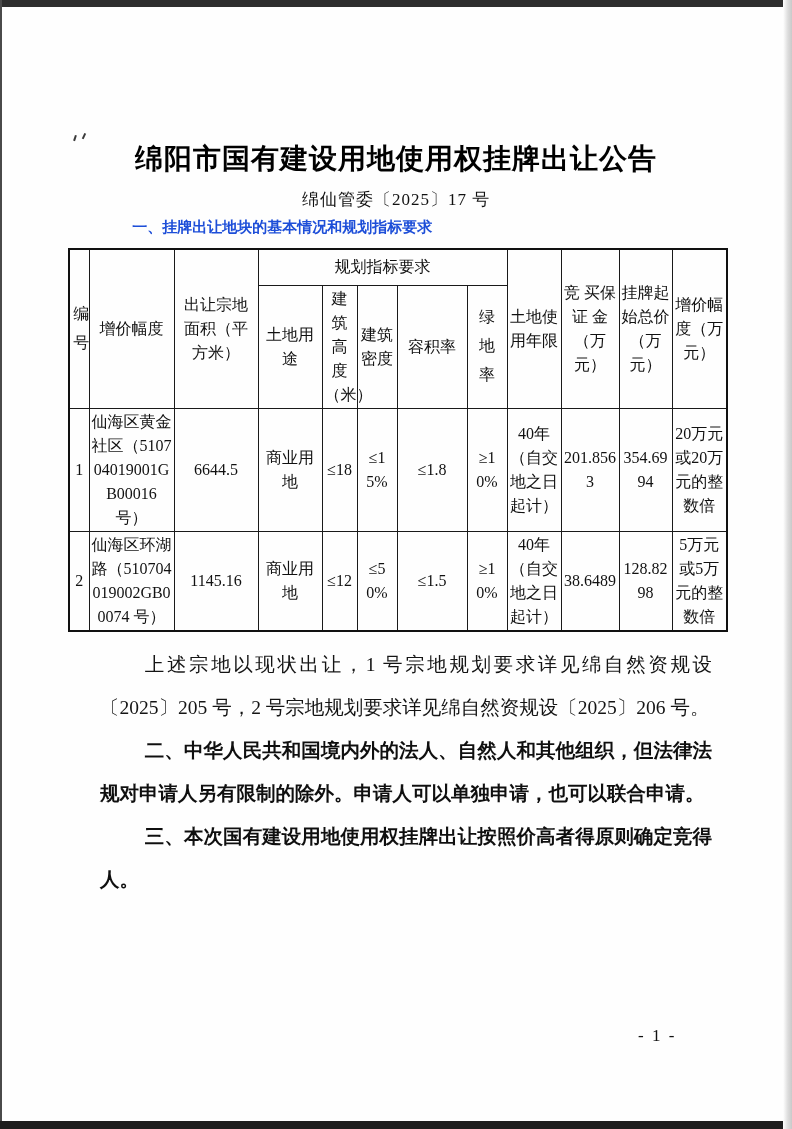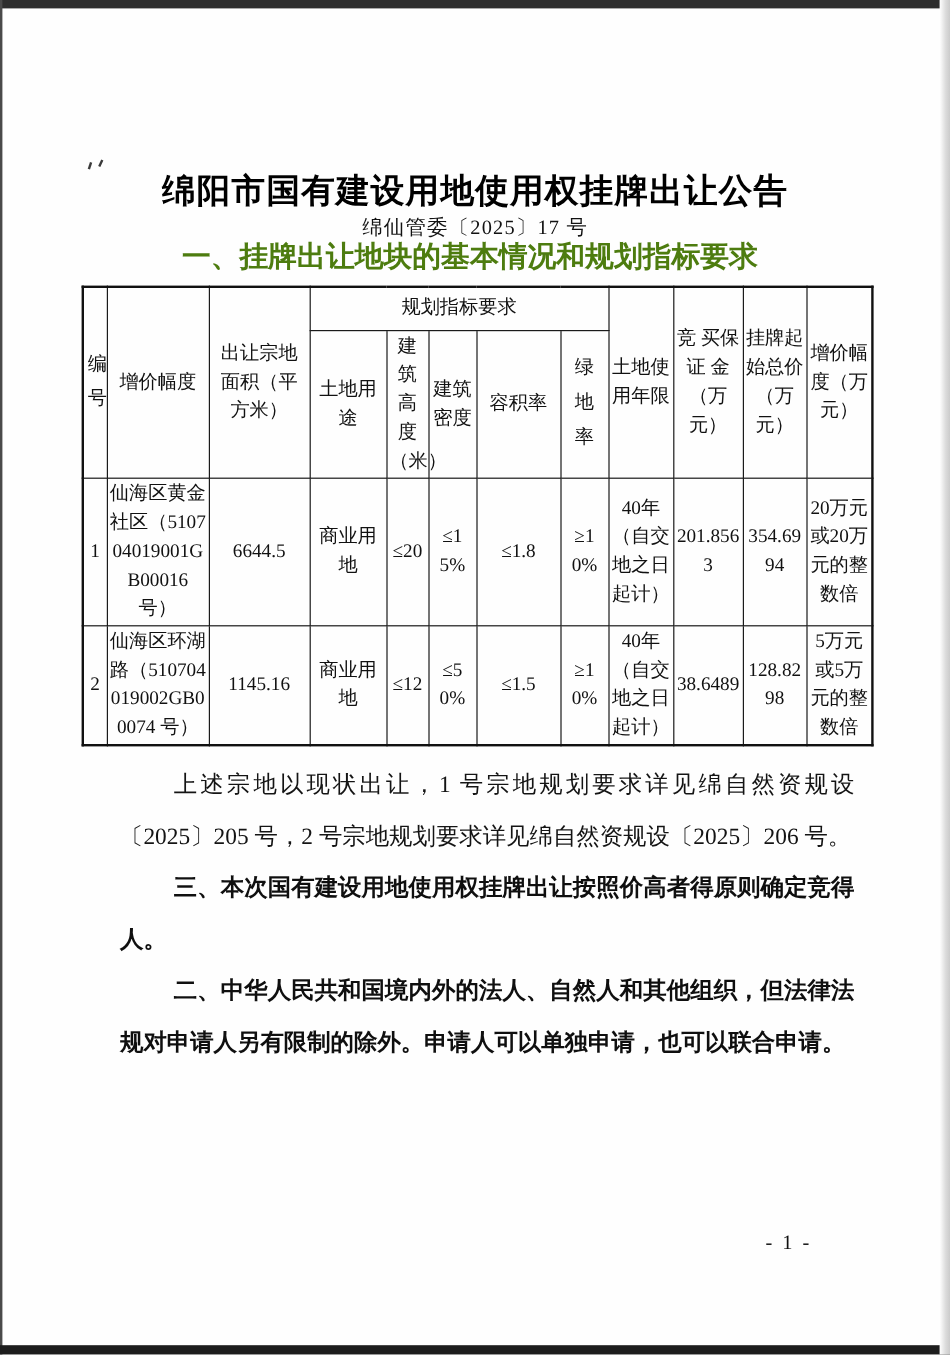--- a/index.html
+++ b/index.html
@@ -22,34 +22,34 @@
   .ink-mark i:first-child{left:2px;top:2px;transform:rotate(18deg);}
   .ink-mark i:last-child{left:11px;top:0;transform:rotate(25deg);}
 
   .title{
     margin:0;padding-top:140px;
     text-align:center;
     font-family:"Liberation Sans",sans-serif;
     font-weight:bold;font-size:28px;letter-spacing:1px;color:#000;
   }
   .doc-no{
-    margin-top:0;text-align:center;
+    margin-top:10px;text-align:center;
     font-size:17px;letter-spacing:1px;color:#111;
   }
   .para{
     margin:0 80px 0 100px;
     font-size:19px;line-height:38px;
     text-align:justify;text-indent:2.3em;color:#141414;
   }
   .para.intro{margin-top:15px;}
   .section-heading{
     margin:1px 80px 0 100px;
-    font-family:Liberation Mono, monospace;
-    font-weight:bold;font-size:24px;line-height:30px;
-    text-indent:2.15em;color:#4d7c0f;
+    font-family:Liberation Serif, serif;
+    font-weight:bold;font-size:15px;line-height:30px;
+    text-indent:2.15em;color:#1d4ed8;
   }
   .after-table{line-height:43px;font-size:19.5px;font-family:Liberation Serif, serif;}
   .after-table.first{margin-top:11px;}
   .heiti{
     font-family:"Liberation Sans",sans-serif;
     font-weight:bold;color:#0f0f0f;
   }
 
   table.parcels{
     border-collapse:collapse;table-layout:fixed;
@@ -126,21 +126,21 @@
         <th>容积率</th>
         <th><span class="vtext">绿地率</span></th>
       </tr>
     </thead>
     <tbody>
       <tr class="data-row">
         <td>1</td>
         <td>仙海区黄金社区（510704019001GB00016 号）</td>
         <td>6644.5</td>
         <td>商业用地</td>
-        <td>≤20</td>
+        <td>≤18</td>
         <td>≤15%</td>
         <td>≤1.8</td>
         <td>≥10%</td>
         <td>40年（自交地之日起计）</td>
         <td>201.8563</td>
         <td>354.6994</td>
         <td>20万元或20万元的整数倍</td>
       </tr>
       <tr class="data-row">
         <td>2</td>
@@ -153,17 +153,17 @@
         <td>≥10%</td>
         <td>40年（自交地之日起计）</td>
         <td>38.6489</td>
         <td>128.8298</td>
         <td>5万元或5万元的整数倍</td>
       </tr>
     </tbody>
   </table>
 
   <p class="para after-table first">上述宗地以现状出让，1 号宗地规划要求详见绵自然资规设〔2025〕205 号，2 号宗地规划要求详见绵自然资规设〔2025〕206 号。</p>
+  <p class="para after-table heiti">二、中华人民共和国境内外的法人、自然人和其他组织，但法律法规对申请人另有限制的除外。申请人可以单独申请，也可以联合申请。</p>
   <p class="para after-table heiti">三、本次国有建设用地使用权挂牌出让按照价高者得原则确定竞得人。</p>
-  <p class="para after-table heiti">二、中华人民共和国境内外的法人、自然人和其他组织，但法律法规对申请人另有限制的除外。申请人可以单独申请，也可以联合申请。</p>
 
   <div class="page-number">- 1 -</div>
 </div>
 
 </body></html>

